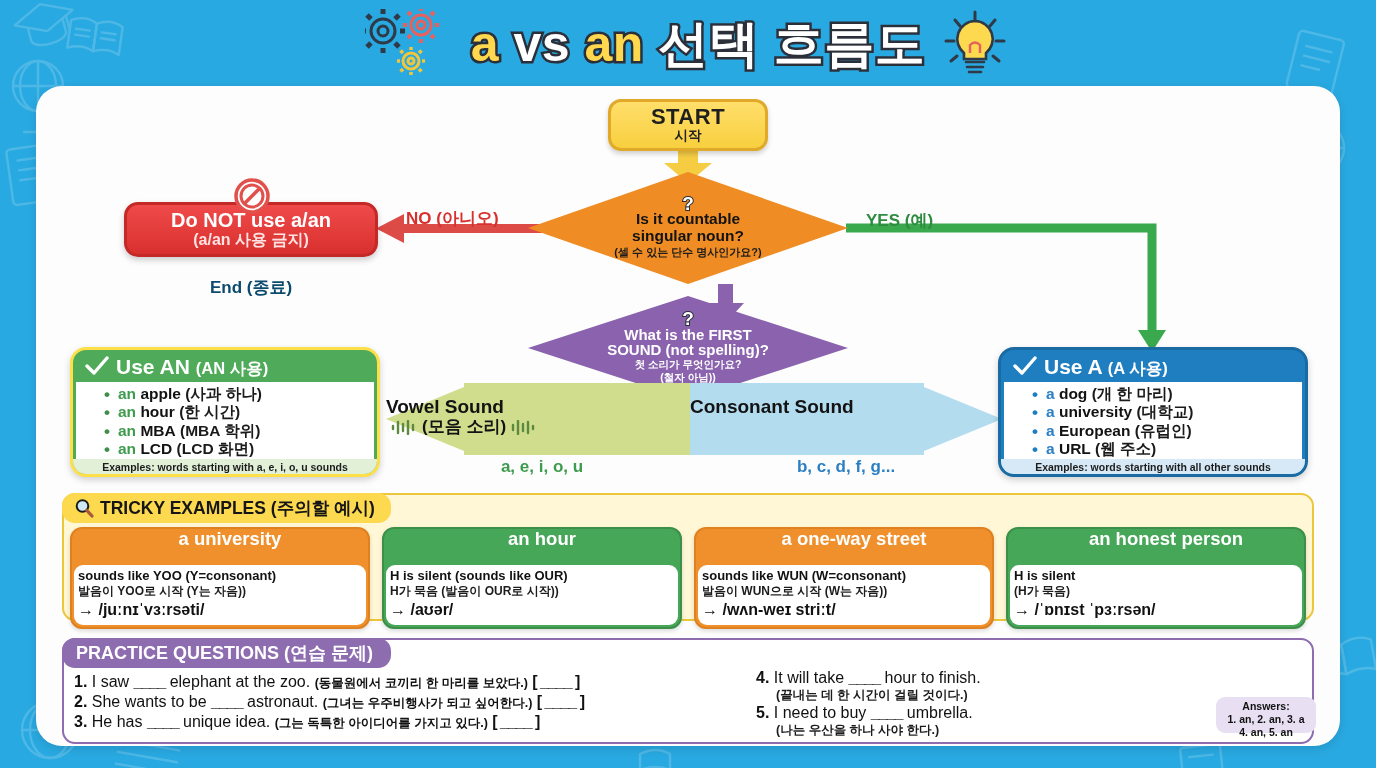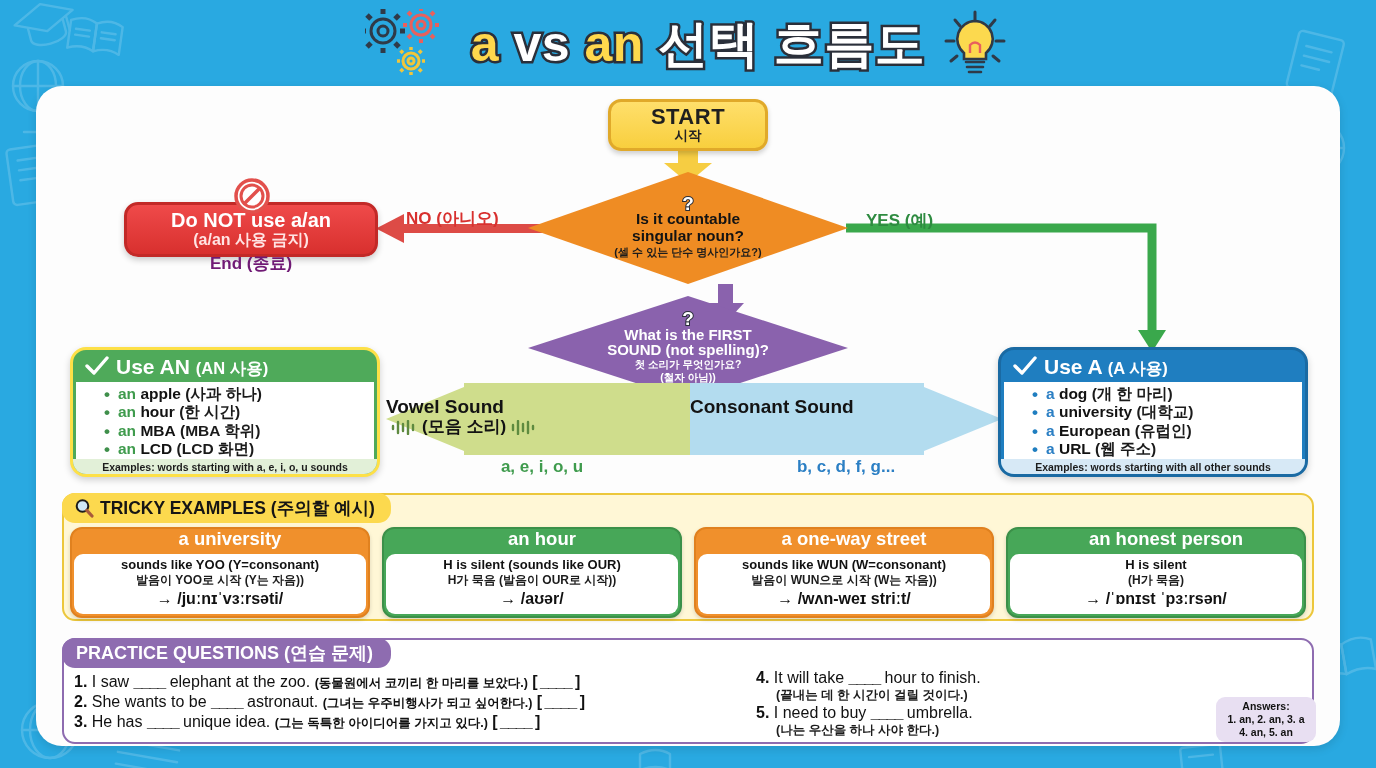--- a/index.html
+++ b/index.html
@@ -70,22 +70,22 @@
   #no-node {
     left: 124px; top: 202px; width: 254px; height: 55px;
     background: linear-gradient(#ef4a4a, #d8302e);
     border: 3px solid #c22927; border-radius: 14px;
     display: flex; flex-direction: column; align-items: center; justify-content: center;
     box-shadow: 0 3px 6px rgba(0,0,0,.2);
   }
   #no-node .en { font-size: 20px; font-weight: 900; color: #fff; line-height: 1.03; }
   #no-node .ko { font-size: 16px; font-weight: 800; color: #ffe3e3; line-height: 1.1; }
   #no-end {
-    position: absolute; left: 124px; top: 252px; width: 254px;
-    text-align: center; font-size: 17px; font-weight: 900; color: #701a75;
+    position: absolute; left: 124px; top: 276px; width: 254px;
+    text-align: center; font-size: 17px; font-weight: 900; color: #0c4a6e;
   }
   #ban-icon { position: absolute; left: 232px; top: 176px; width: 40px; height: 40px; }
 
   .edge-label { position: absolute; font-size: 17px; font-weight: 900; white-space: nowrap; }
   #label-no  { left: 406px; top: 207px; color: #d8302e; }
   #label-yes { left: 866px; top: 209px; color: #2e8b40; }
 
   
   .result-box {
     position: absolute; border-radius: 16px; overflow: hidden;
@@ -138,21 +138,21 @@
     background: #fcd94e; border-radius: 13px 13px 13px 13px;
     display: flex; align-items: center; gap: 6px; padding: 0 16px 0 12px;
     font-size: 17.5px; font-weight: 900; color: #151515; white-space: nowrap;
   }
   #tricky-row { position: absolute; left: 70px; top: 527px; width: 1236px; display: flex; gap: 12px; }
   .tricky-card { width: 300px; border-radius: 12px; overflow: hidden; border: 2px solid; box-shadow: 0 2px 4px rgba(0,0,0,.14); }
   .tricky-card.orange { background: #f0902c; border-color: #e0811f; }
   .tricky-card.green  { background: #47a758; border-color: #3c9049; }
   .tricky-card .tc-head { height: 20px; display: flex; align-items: center; justify-content: center;
                           font-size: 18.5px; font-weight: 900; color: #ffffff; padding-left: 20px; }
-  .tricky-card .tc-body { background: #fff; margin: 5px 2px 2px 2px; border-radius: 9px; padding: 3px 4px 5px 4px; text-align: center; }
+  .tricky-card .tc-body { background: #fff; margin: 16px 2px 2px 2px; border-radius: 9px; padding: 3px 4px 5px 4px; text-align: left; }
   .tc-body .l1 { font-size: 13px; font-weight: 900; color: #111; line-height: 1.22; }
   .tc-body .l2 { font-size: 12px; font-weight: 700; color: #1c1c1c; line-height: 1.25; }
   .tc-body .l3 { font-size: 16px; font-weight: 800; color: #111; line-height: 1.35; }
 
   
   #practice-panel {
     position: absolute; left: 62px; top: 638px; width: 1252px; height: 106px;
     background: #ffffff; border: 2px solid #8e6cb0; border-radius: 13px;
   }
   #practice-title {
@@ -163,21 +163,21 @@
   }
   #practice-left { position: absolute; left: 74px; top: 672px; width: 660px; }
   #practice-right{ position: absolute; left: 756px; top: 668px; width: 470px; }
   .q-item { font-size: 16px; color: #111; line-height: 1.25; white-space: nowrap; }
   .q-item .num { font-weight: 900; }
   .q-item .en  { font-weight: 500; }
   .q-item .ko  { font-size: 12.5px; font-weight: 700; }
   .q-item .blank { font-weight: 700; letter-spacing: -1px; }
   .q-sub { font-size: 12.5px; font-weight: 700; color: #1c1c1c; line-height: 1.2; padding-left: 20px; }
   #answers-box {
-    position: absolute; left: 1216px; top: 697px; width: 100px; height: 45px;
+    position: absolute; left: 1216px; top: 697px; width: 100px; height: 36px;
     background: #e8dff2; border-radius: 9px; padding-top: 3px; text-align: center;
   }
   #answers-box .atitle { font-size: 10.5px; font-weight: 900; color: #111; line-height: 1.25; }
   #answers-box .aline  { font-size: 10.5px; font-weight: 700; color: #111; line-height: 1.25; }
 </style>
 </head>
 <body>
 
 <div id="stage">
 

